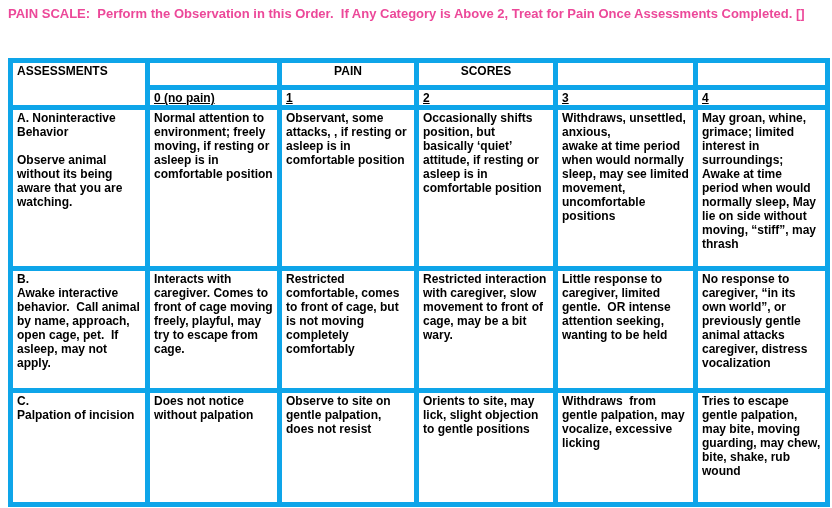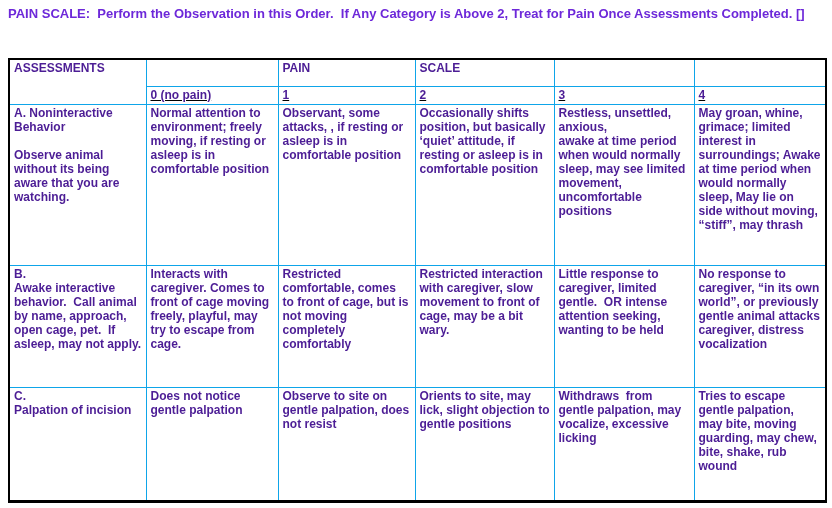--- a/index.html
+++ b/index.html
@@ -10,50 +10,50 @@
     background: #ffffff;
     overflow: hidden;
     font-family: "Liberation Sans", sans-serif;
   }
   .doc-title {
     position: absolute;
     left: 8px;
     top: 6px;
     font-weight: bold;
     font-size: 13px;
-    color: #6d28d9;
+    color: #ec4899;
     white-space: pre;
   }
   table.pain-table {
     position: absolute;
     left: 8px;
     top: 58px;
     width: 817px;
     border-collapse: collapse;
     table-layout: fixed;
     border: 2px solid #000;
     border-bottom-width: 3px;
   }
   table.pain-table td {
-    border: 1px solid #0ea5e9;
+    border: 5px solid #0ea5e9;
     vertical-align: top;
     padding: 1px 4px 0 4px;
     font-weight: bold;
     font-size: 12px;
     line-height: 1.17;
-    color: #4c1d95;
+    color: #000000;
     white-space: pre-wrap;
     overflow: hidden;
   }
   tr.hdr1 { height: 27px; }
   tr.hdr2 { height: 18px; text-decoration: underline; }
   tr.row-a { height: 161px; }
   tr.row-b { height: 122px; }
   tr.row-c { height: 114px; }
-  td.ctr { }
+  td.ctr { text-align: center; }
 </style>
 </head>
 <body>
 
 <div class="page">
 
   <div class="doc-title">PAIN SCALE:  Perform the Observation in this Order.  If Any Category is Above 2, Treat for Pain Once Assessments Completed. []</div>
 
   <table class="pain-table">
     <colgroup>
@@ -63,59 +63,59 @@
       <col style="width:139px">
       <col style="width:140px">
       <col style="width:132px">
     </colgroup>
 
     <tbody>
         <tr class="hdr1">
       <td rowspan="2">ASSESSMENTS</td>
       <td></td>
       <td class="ctr">PAIN</td>
-      <td class="ctr">SCALE</td>
+      <td class="ctr">SCORES</td>
       <td></td>
       <td></td>
     </tr>
 
     <tr class="hdr2">
       <td>0 (no pain)</td>
       <td>1</td>
       <td>2</td>
       <td>3</td>
       <td>4</td>
     </tr>
 
     <tr class="row-a">
       <td>A. Noninteractive Behavior
 
 Observe animal without its being aware that you are watching.</td>
       <td>Normal attention to environment; freely moving, if resting or asleep is in comfortable position</td>
       <td>Observant, some attacks, , if resting or asleep is in comfortable position</td>
       <td>Occasionally shifts position, but basically ‘quiet’ attitude, if resting or asleep is in comfortable position</td>
-      <td>Restless, unsettled, anxious,
+      <td>Withdraws, unsettled, anxious,
 awake at time period when would normally sleep, may see limited movement, uncomfortable positions</td>
       <td>May groan, whine, grimace; limited interest in surroundings; Awake at time period when would normally sleep, May lie on side without moving, “stiff”, may thrash</td>
     </tr>
 
     <tr class="row-b">
       <td>B.
 Awake interactive behavior.  Call animal by name, approach, open cage, pet.  If asleep, may not apply.</td>
       <td>Interacts with caregiver. Comes to front of cage moving freely, playful, may try to escape from cage.</td>
       <td>Restricted comfortable, comes to front of cage, but is not moving completely comfortably</td>
       <td>Restricted interaction with caregiver, slow movement to front of cage, may be a bit wary.</td>
       <td>Little response to caregiver, limited gentle.  OR intense attention seeking, wanting to be held</td>
       <td>No response to caregiver, “in its own world”, or previously gentle animal attacks caregiver, distress vocalization</td>
     </tr>
 
     <tr class="row-c">
       <td>C.
 Palpation of incision</td>
-      <td>Does not notice gentle palpation</td>
+      <td>Does not notice without palpation</td>
       <td>Observe to site on gentle palpation, does not resist</td>
       <td>Orients to site, may lick, slight objection to gentle positions</td>
       <td>Withdraws  from gentle palpation, may vocalize, excessive licking</td>
       <td>Tries to escape gentle palpation, may bite, moving guarding, may chew, bite, shake, rub wound</td>
     </tr>
   </tbody>
     </table>
 
 </div>
 

